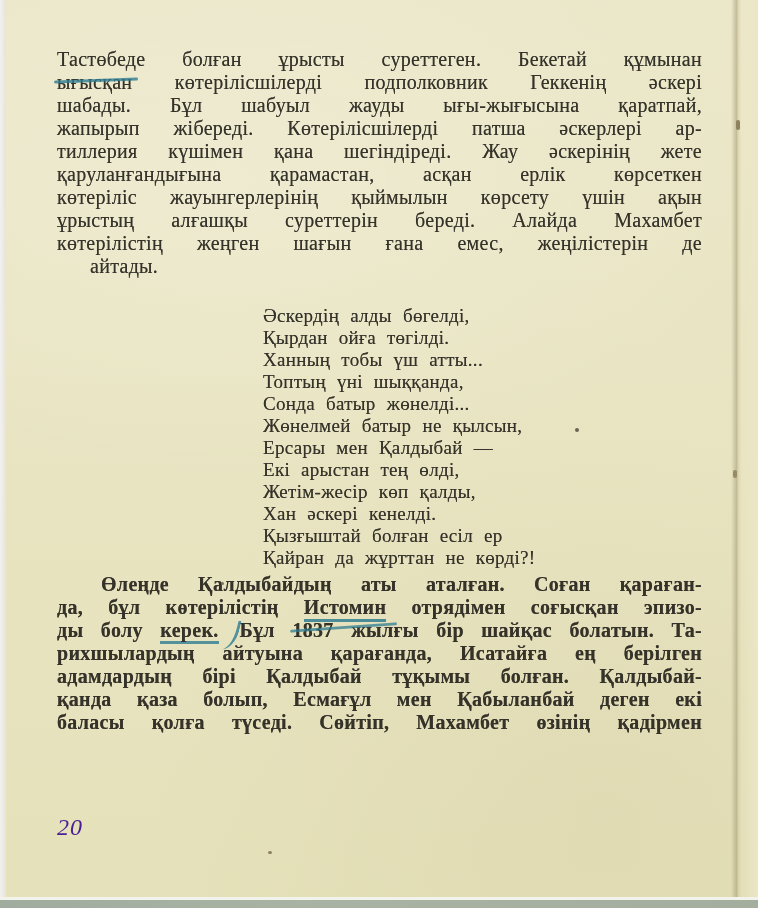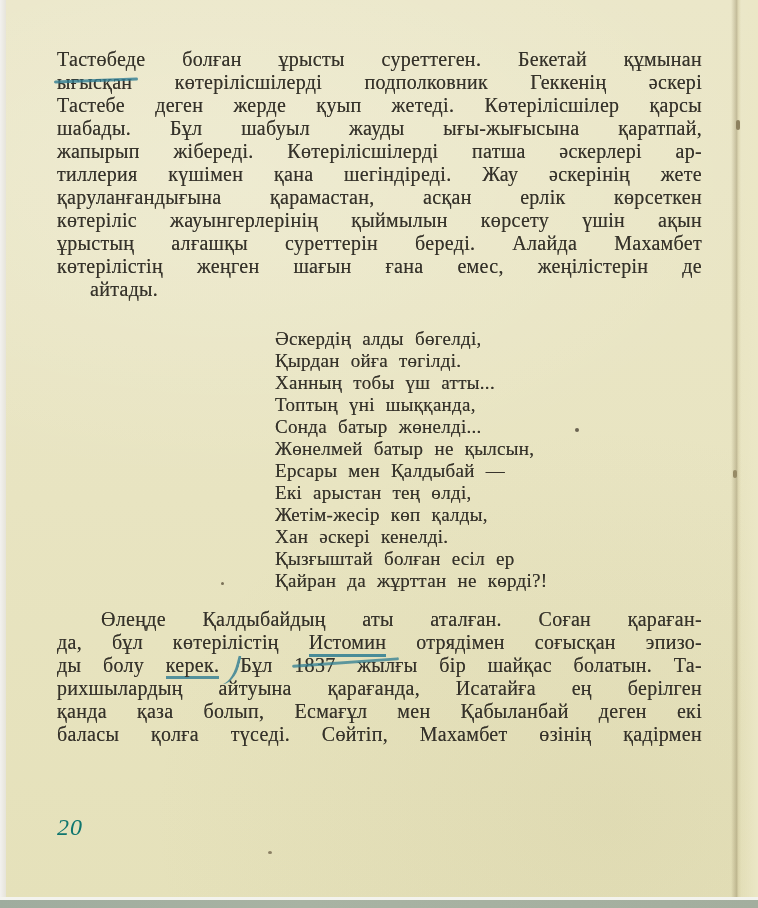--- a/index.html
+++ b/index.html
@@ -32,23 +32,23 @@
   .para .line{
     line-height:23px;height:23px;white-space:nowrap;
     text-align:justify;text-align-last:justify;word-spacing:2px;
     text-shadow:0 0 0.5px rgba(40,36,28,0.6);
   }
   .para .line.indent{padding-left:44px;}
   .para .line.endline{text-align-last:left;margin-left:33px;}
   .poem{margin-left:206px;margin-top:27px;}
   .poem .pline{
     line-height:22px;height:22px;font-size:19px;word-spacing:6px;
-    white-space:nowrap;color:#35322a;text-shadow:0 0 0.5px rgba(40,36,28,0.6);margin-left:12px;
+    white-space:nowrap;color:#35322a;text-shadow:0 0 0.5px rgba(40,36,28,0.6);
   }
-  .p2{margin-top:16px;}
+  .p2{margin-top:4px;font-weight:bold;}
   
   .u{border-bottom:3px solid rgba(46,124,146,0.85);padding-bottom:1px;}
   .u2{border-bottom:3px solid rgba(46,124,146,0.8);padding-bottom:0px;}
   .strike{position:relative;}
   .strike::after{
     content:"";position:absolute;left:-3px;right:-6px;top:38%;height:3px;
     background:rgba(46,124,146,0.8);border-radius:3px;transform:rotate(-2deg);
   }
   .strike2{position:relative;}
   .strike2::after{
@@ -56,21 +56,21 @@
     background:rgba(46,124,146,0.75);border-radius:3px;transform:rotate(-4deg);
   }
   .pen-slash{
     display:inline-block;width:12px;height:32px;margin:0 2px 0 4px;
     border-right:3px solid rgba(46,124,146,0.8);
     border-radius:0 0 14px 0 / 0 0 24px 0;
     transform:rotate(14deg);vertical-align:-14px;
   }
   .page-number{
     position:absolute;left:57px;top:814px;font-style:italic;
-    font-size:24px;color:#0f766e;letter-spacing:1px;
+    font-size:24px;color:#4c1d95;letter-spacing:1px;
   }
   .speck{position:absolute;border-radius:50%;background:#6b6452;}
   .sp1{left:575px;top:428px;width:4px;height:4px;}
   .sp2{left:268px;top:851px;width:4px;height:3px;background:#8a7f63;}
   .sp3{left:221px;top:582px;width:3px;height:3px;background:#7a7158;}
   .sp4{left:736px;top:120px;width:4px;height:10px;border-radius:2px;background:#8d815f;}
   .sp5{left:733px;top:470px;width:4px;height:8px;border-radius:2px;background:#978b66;}
 </style>
 </head>
 <body>
@@ -79,21 +79,20 @@
   <div class="page-bg"></div>
   <div class="left-strip"></div>
   <div class="right-edge"></div>
   <div class="page-fold"></div>
 
   <div class="text-block">
 
     <div class="para p1">
       <div class="line"><span>Тастөбеде болған ұрысты суреттеген. Бекетай құмынан</span></div>
       <div class="line"><span class="strike">ығысқан</span><span> көтерілісшілерді подполковник Геккенің әскері</span></div>
-      <div class="line"><span>Тастебе деген жерде қуып жетеді. Көтерілісшілер қарсы</span></div>
       <div class="line"><span>шабады. Бұл шабуыл жауды ығы-жығысына қаратпай,</span></div>
       <div class="line"><span>жапырып жібереді. Көтерілісшілерді патша әскерлері ар-</span></div>
       <div class="line"><span>тиллерия күшімен қана шегіндіреді. Жау әскерінің жете</span></div>
       <div class="line"><span>қаруланғандығына қарамастан, асқан ерлік көрсеткен</span></div>
       <div class="line"><span>көтеріліс жауынгерлерінің қыймылын көрсету үшін ақын</span></div>
       <div class="line"><span>ұрыстың алғашқы суреттерін береді. Алайда Махамбет</span></div>
       <div class="line"><span>көтерілістің жеңген шағын ғана емес, жеңілістерін де</span></div>
       <div class="line endline"><span>айтады.</span></div>
     </div>
 
@@ -110,20 +109,21 @@
       <div class="pline">Хан әскері кенелді.</div>
       <div class="pline">Қызғыштай болған есіл ер</div>
       <div class="pline">Қайран да жұрттан не көрді?!</div>
     </div>
 
     <div class="para p2">
       <div class="line indent"><span>Өлеңде Қалдыбайдың аты аталған.  Соған қараған-</span></div>
       <div class="line"><span>да, бұл көтерілістің </span><span class="u">Истомин</span><span> отрядімен соғысқан эпизо-</span></div>
       <div class="line"><span>ды болу </span><span class="u2">керек.</span><span class="pen-slash"></span><span>Бұл </span><span class="strike2">1837 жыл</span><span>ғы бір шайқас болатын. Та-</span></div>
       <div class="line"><span>рихшылардың айтуына қарағанда, Исатайға ең берілген</span></div>
+      <div class="line"><span>адамдардың бірі Қалдыбай тұқымы болған. Қалдыбай-</span></div>
       <div class="line"><span>қанда қаза болып, Есмағұл мен Қабыланбай деген екі</span></div>
       <div class="line"><span>баласы қолға түседі. Сөйтіп, Махамбет өзінің қадірмен</span></div>
     </div>
 
   </div>
 
   <div class="page-number">20</div>
 
   <div class="speck sp1"></div>
   <div class="speck sp2"></div>

